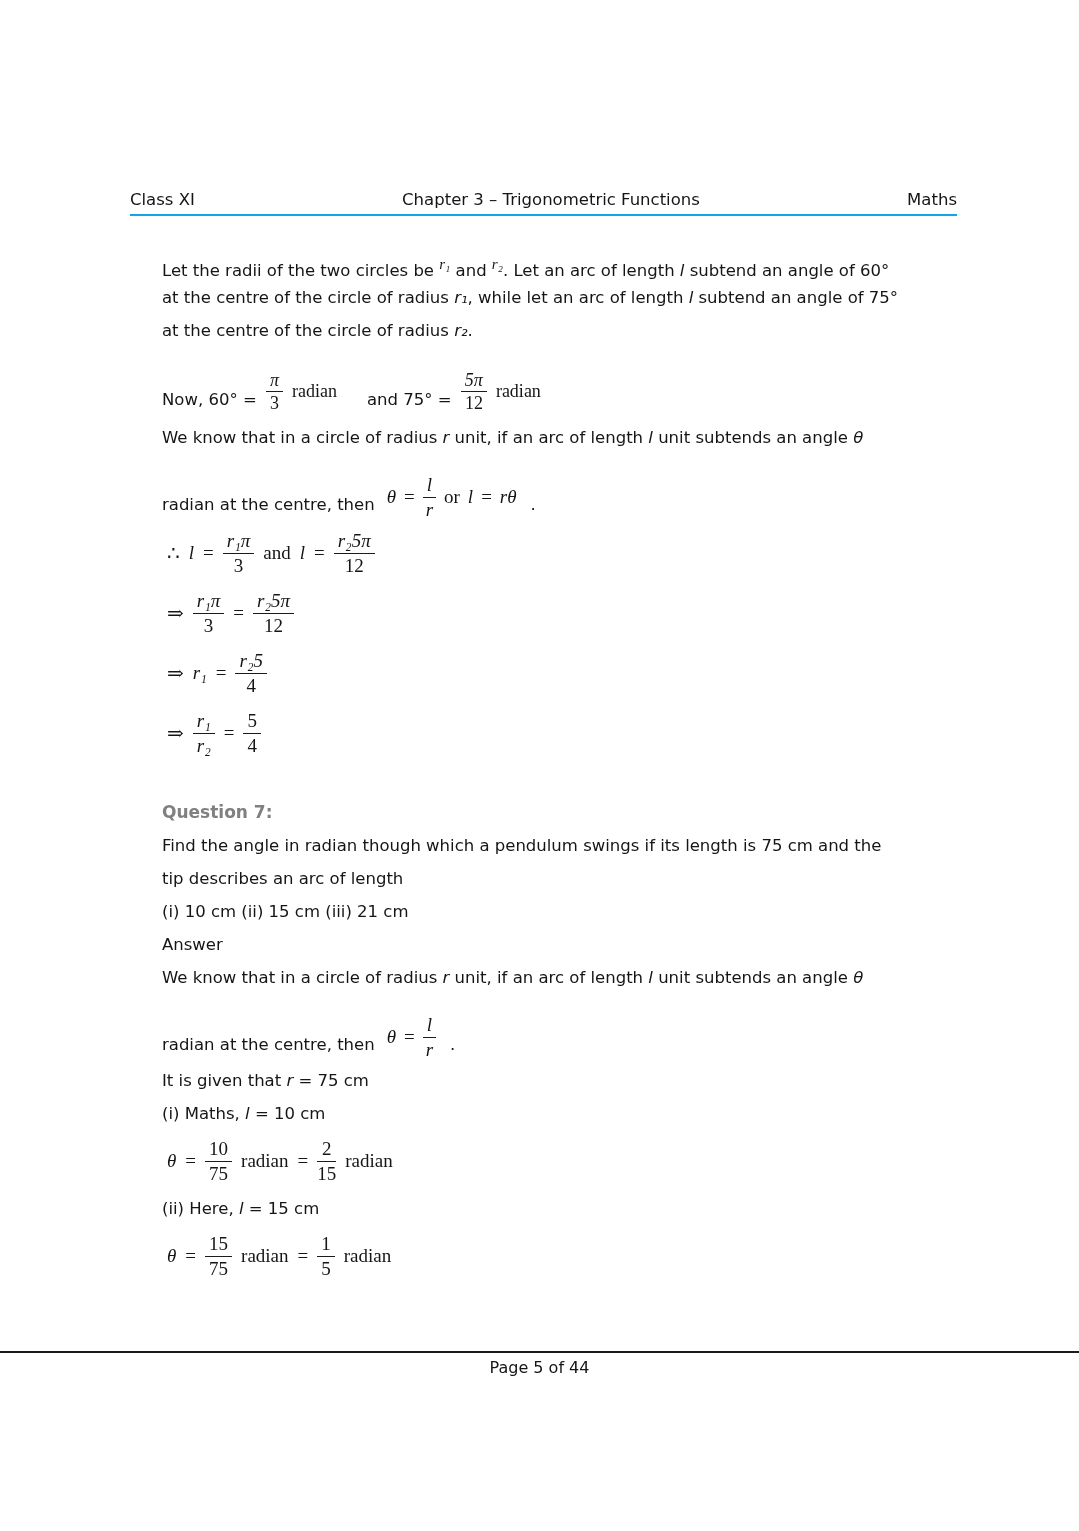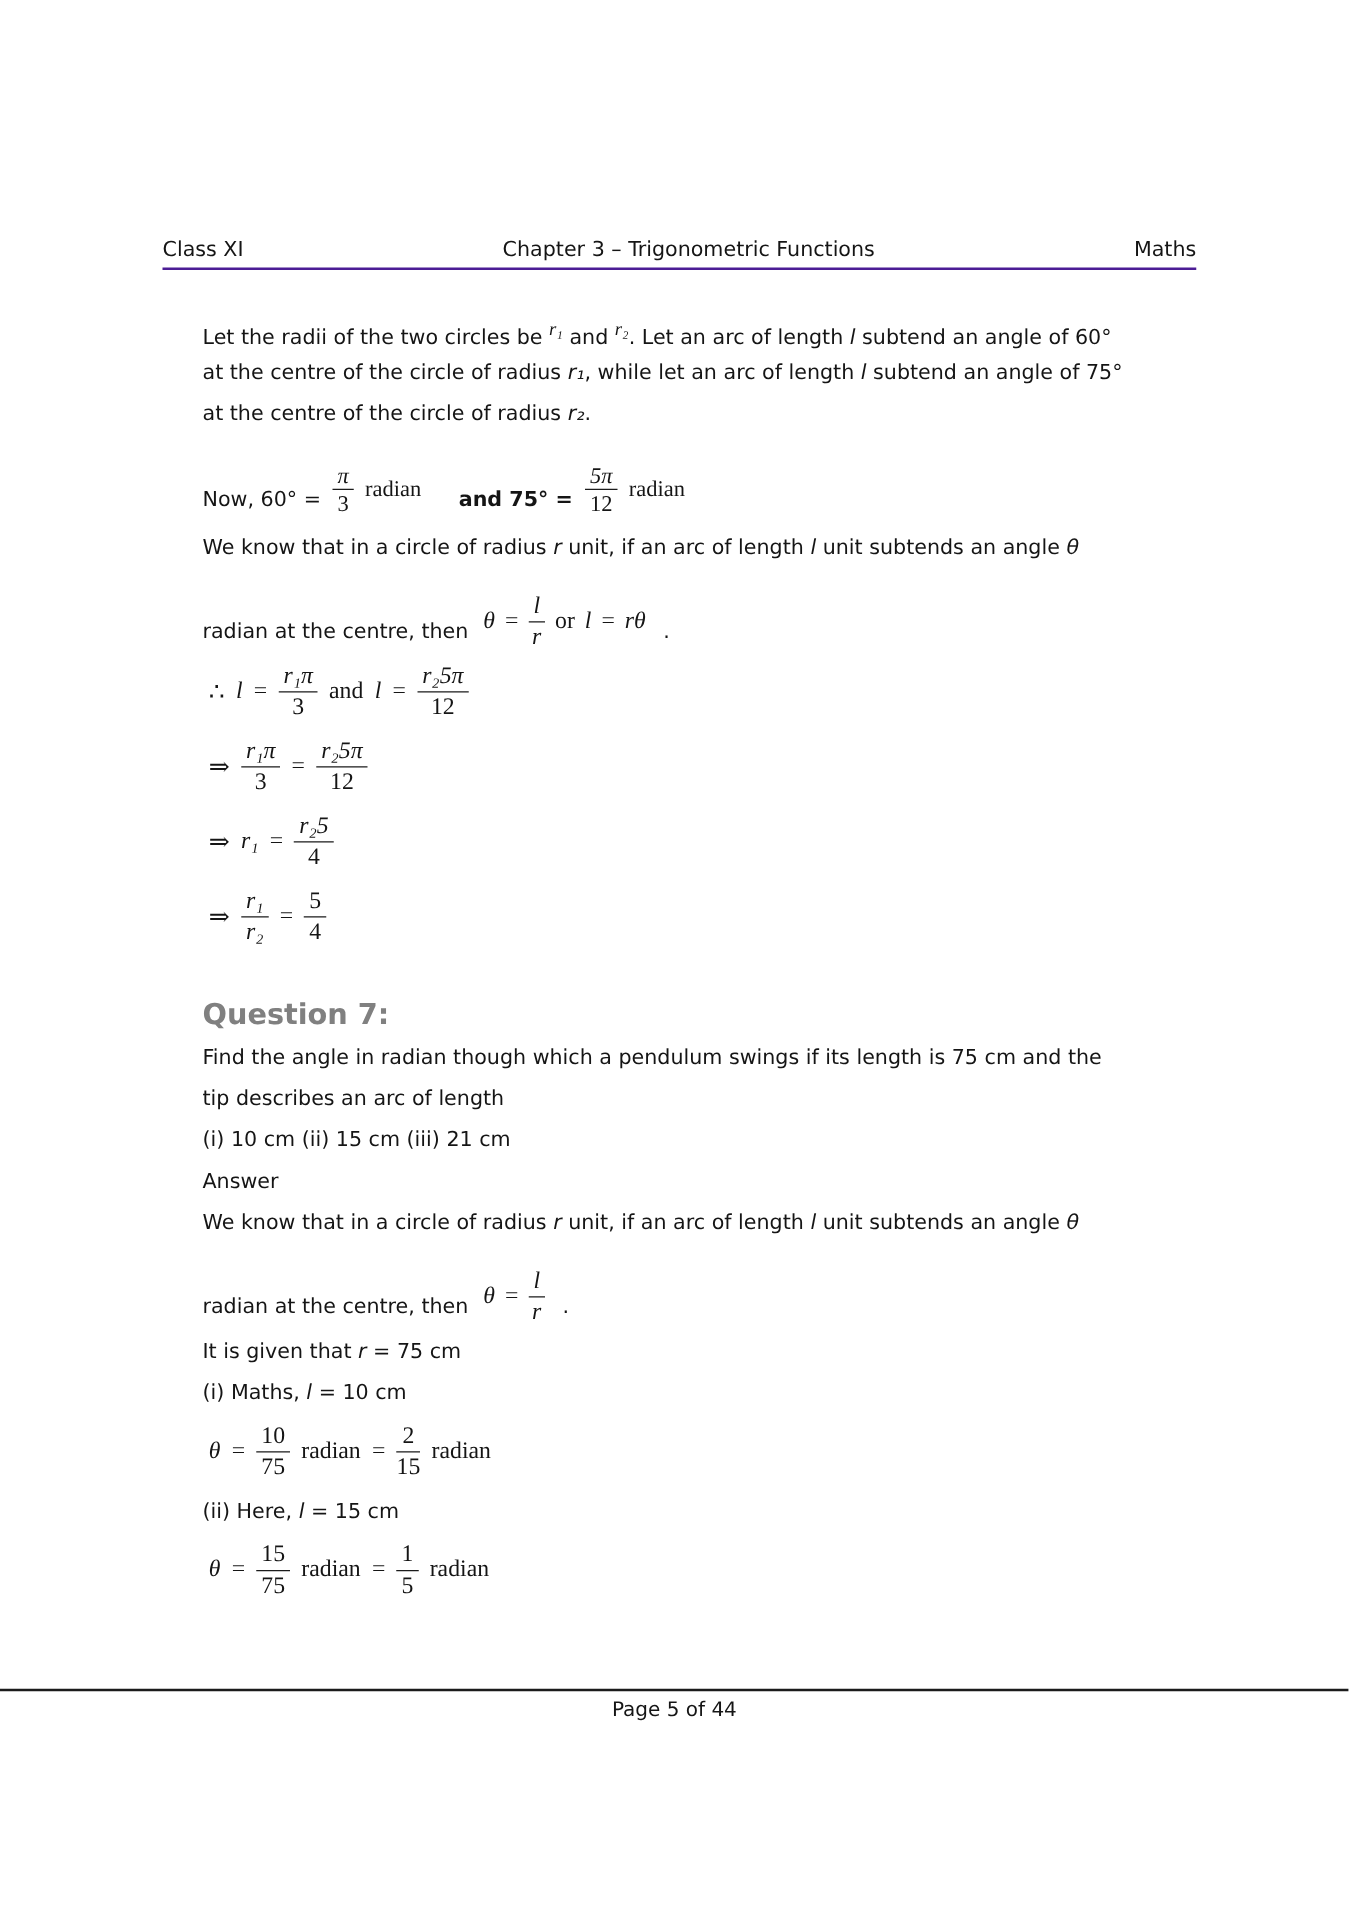--- a/index.html
+++ b/index.html
@@ -4,48 +4,48 @@
 <style>
   html,body{margin:0;padding:0;background:#ffffff;}
   .page{
     position:relative;width:1079px;height:1531px;background:#ffffff;overflow:hidden;
     color:#151515;font-family:"DejaVu Sans","Liberation Sans",sans-serif;font-size:16.5px;
   }
   
   .header{
     position:absolute;top:190px;left:130px;right:122px;
     display:flex;justify-content:space-between;align-items:baseline;
-    padding-bottom:5px;border-bottom:2px solid #4c1d95;
+    padding-bottom:5px;border-bottom:2px solid #0ea5e9;
   }
   
   .content{position:absolute;top:244px;left:130px;right:100px;margin-left:32px;}
   .bline{height:33px;line-height:33px;white-space:nowrap;}
   .iv{font-style:italic;}
   .rsup{font-family:"Liberation Serif","DejaVu Serif",serif;font-style:italic;font-size:15px;vertical-align:7px;}
   
   .frac{display:inline-block;text-align:center;font-family:"Liberation Serif","DejaVu Serif",serif;}
   .frac .num{display:block;padding:0 4px 1px;border-bottom:1.4px solid #1b1b1b;line-height:1.12;}
   .frac .den{display:block;padding-top:1px;line-height:1.12;}
   .var{font-style:italic;}
   .up{font-style:normal;}
   
   .now-row{margin:4px 0 8px;height:62px;display:flex;align-items:flex-end;}
   .now-row .bt{line-height:27px;white-space:pre;}
   .fracunit{display:inline-flex;align-items:center;gap:9px;font-family:"Liberation Serif","DejaVu Serif",serif;font-size:18px;margin-left:4px;}
-  .midgap{margin-left:30px;font-weight:bold;}
+  .midgap{margin-left:30px;}
   
   .then-row{height:64px;display:flex;align-items:flex-end;margin:2px 0 4px;}
   .then-row .bt{line-height:30px;white-space:pre;}
   .formula{display:inline-flex;align-items:center;gap:8px;font-family:"Liberation Serif","DejaVu Serif",serif;font-size:19px;margin-left:12px;}
   .then-row .period{margin-left:14px;line-height:30px;}
   
   .mrow{display:flex;align-items:center;gap:9px;font-family:"Liberation Serif","DejaVu Serif",serif;font-size:19px;min-height:58px;margin:2px 0;padding-left:5px;}
   .mrow .lead{font-size:20px;}
   
-  .qheading{color:#808080;font-weight:bold;font-size:23px;height:33px;line-height:33px;margin-top:34px;}
+  .qheading{color:#808080;font-weight:bold;font-size:17px;height:33px;line-height:33px;margin-top:34px;}
   .thusline{margin-top:8px;}
   
   .footer{position:absolute;left:0;right:0;top:1351px;}
   .footer-rule{border-top:2px solid #1b1b1b;height:0;}
   .footer-label{text-align:center;font-weight:normal;font-size:16px;margin-top:5px;font-family:"DejaVu Sans","Liberation Sans",sans-serif;}
 </style>
 </head>
 <body>
 
 <div class="page">

